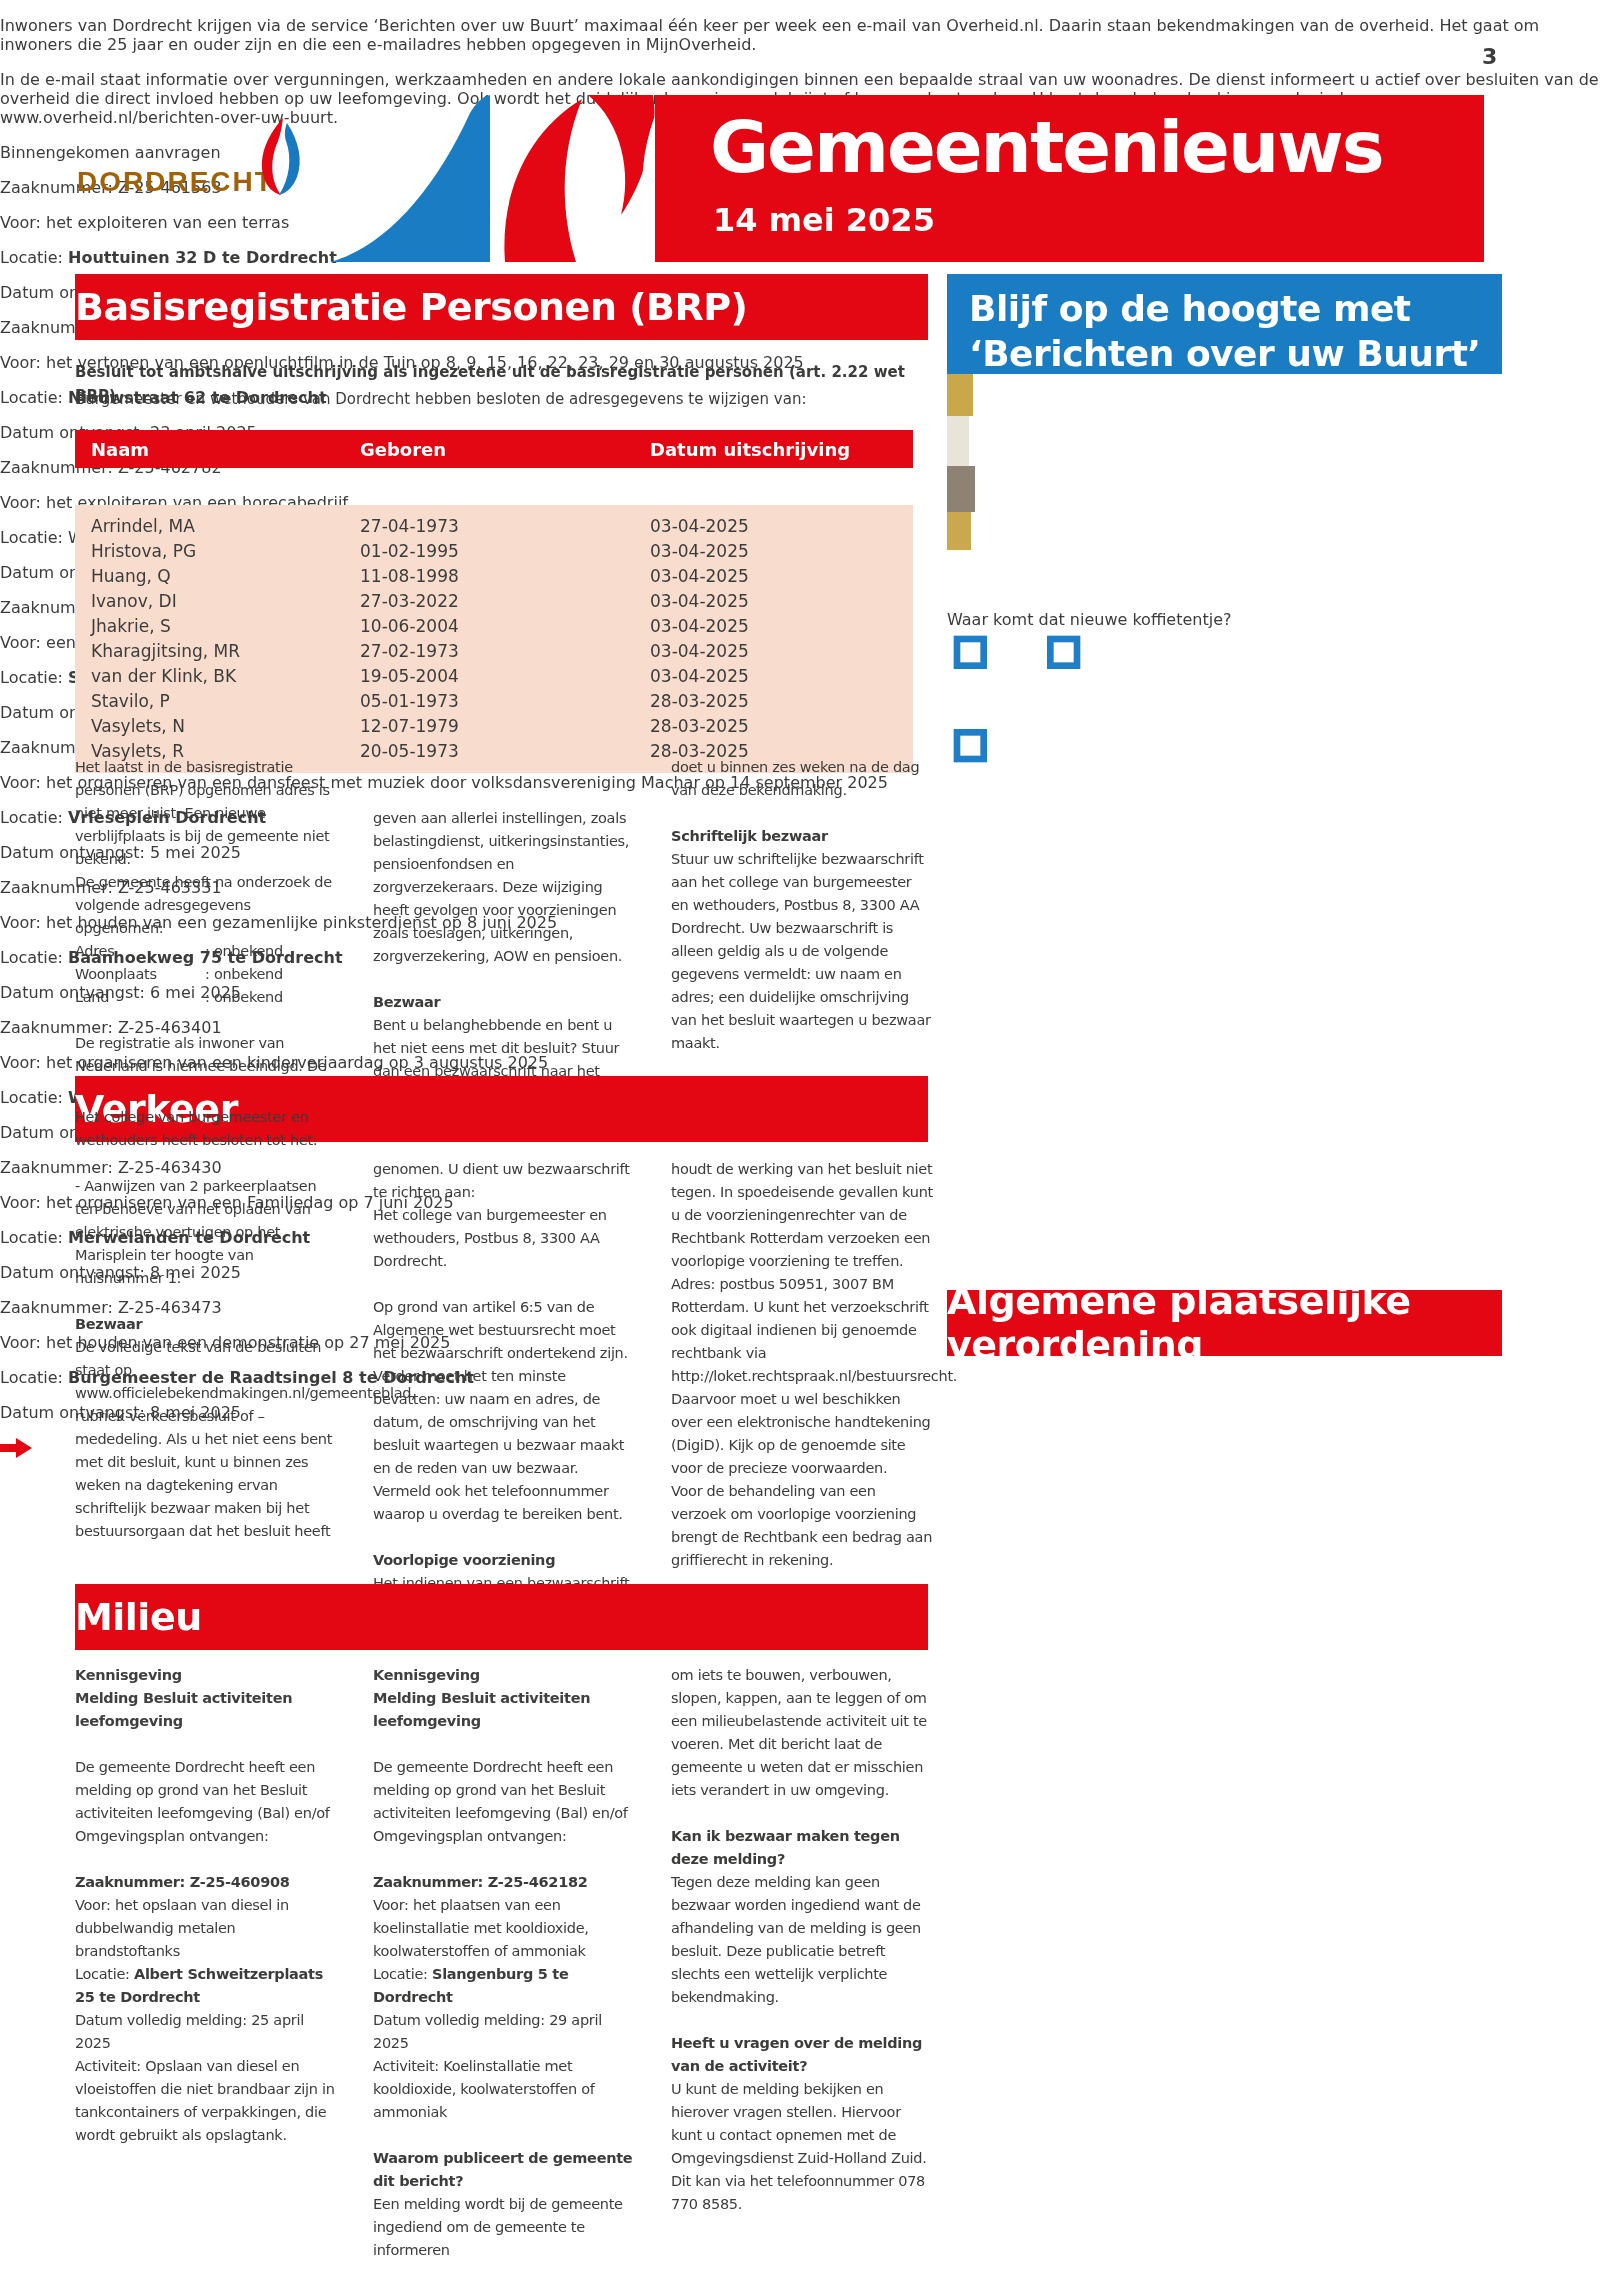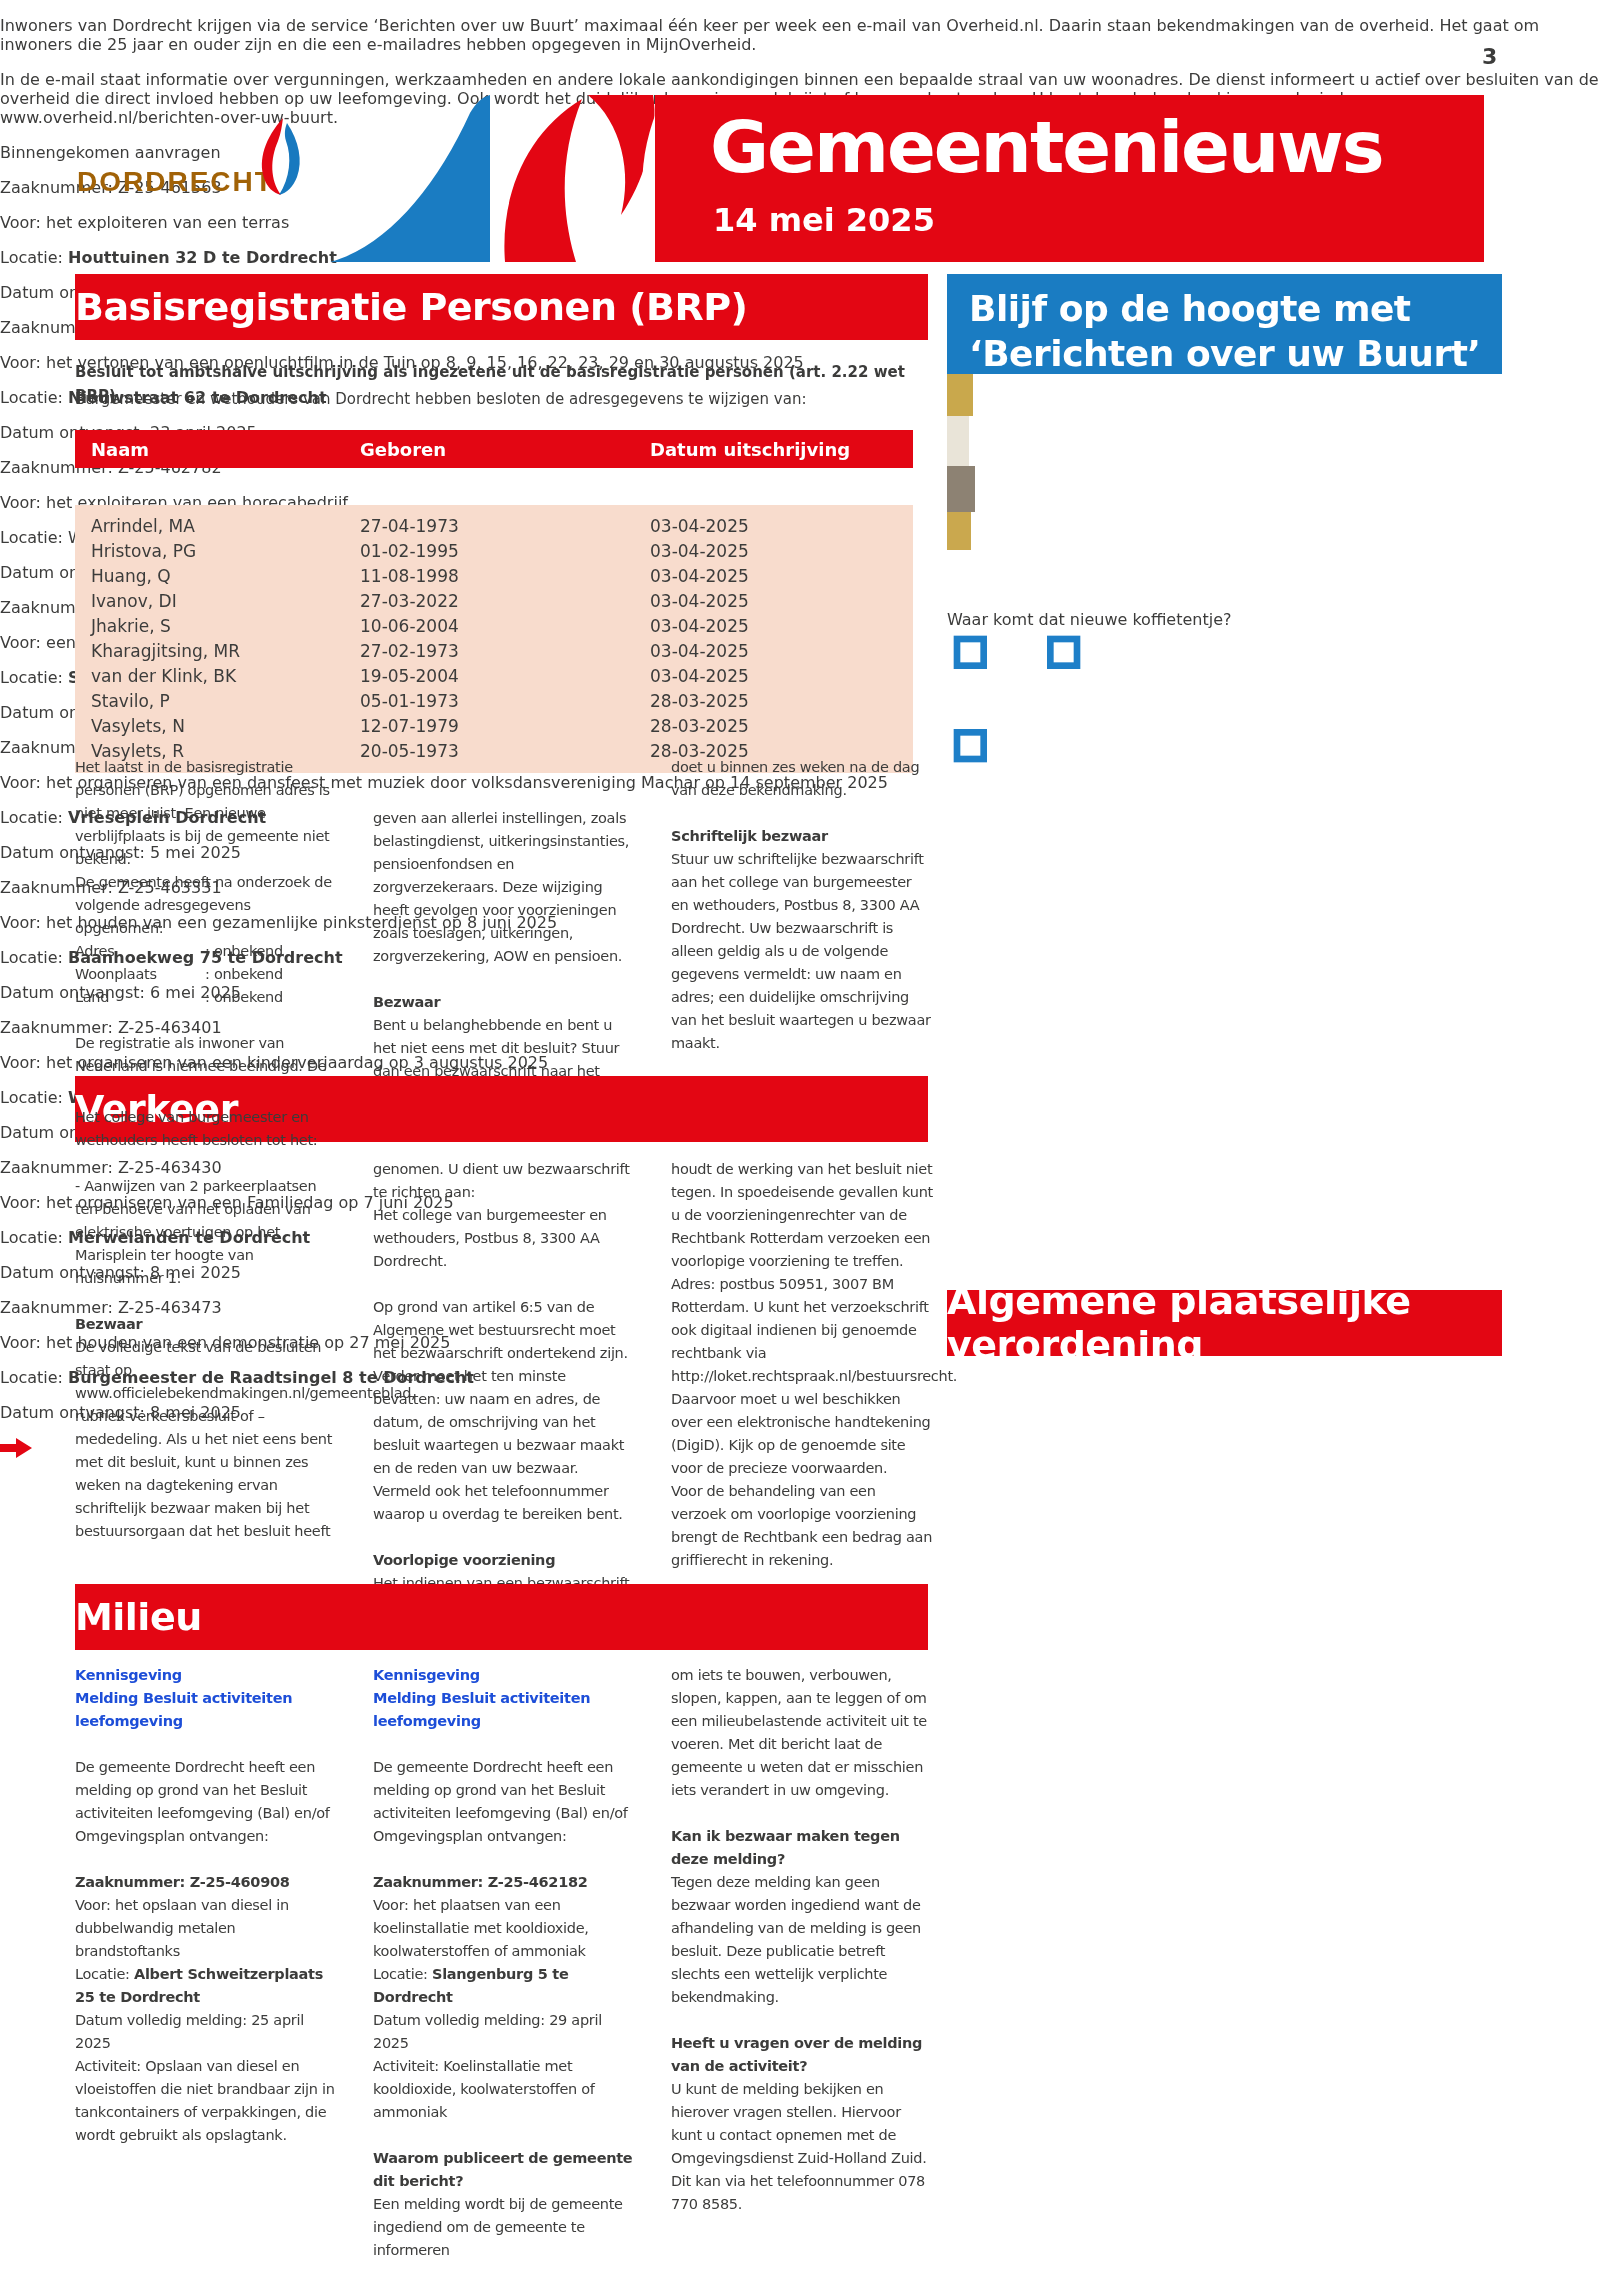--- a/index.html
+++ b/index.html
@@ -17,21 +17,21 @@
   .mast-date{position:absolute;left:58px;top:106px;font-size:32px;font-weight:bold;color:#fff;}
   
   .banner{position:absolute;background:#e30613;color:#fff;font-weight:bold;
           display:flex;align-items:center;}
   .banner span{font-size:38px;letter-spacing:-0.5px;}
   
   .col{position:absolute;width:262px;font-size:14.5px;line-height:23px;letter-spacing:-0.3px;}
   .col p{margin:0;}
   .gap{height:23px;}
   .b{font-weight:bold;}
-  .r{color:#1d4ed8;font-weight:bold;}
+  .r{color:#404040;font-weight:bold;}
   .kv{display:flex;}
   .kv .k{width:130px;flex:none;}
   .introline{position:absolute;left:75px;width:860px;font-size:15px;line-height:24px;}
   
   .brp-table{position:absolute;left:75px;top:430px;width:838px;}
   .thead{display:flex;background:#e30613;color:#fff;font-weight:bold;font-size:18px;
          height:38px;align-items:center;}
   .tbody{background:#f8dccd;padding:8px 0 10px 0;margin-top:37px;}
   .trow{display:flex;height:25px;align-items:center;font-size:17px;}
   .c0{width:285px;padding-left:16px;box-sizing:border-box;}

